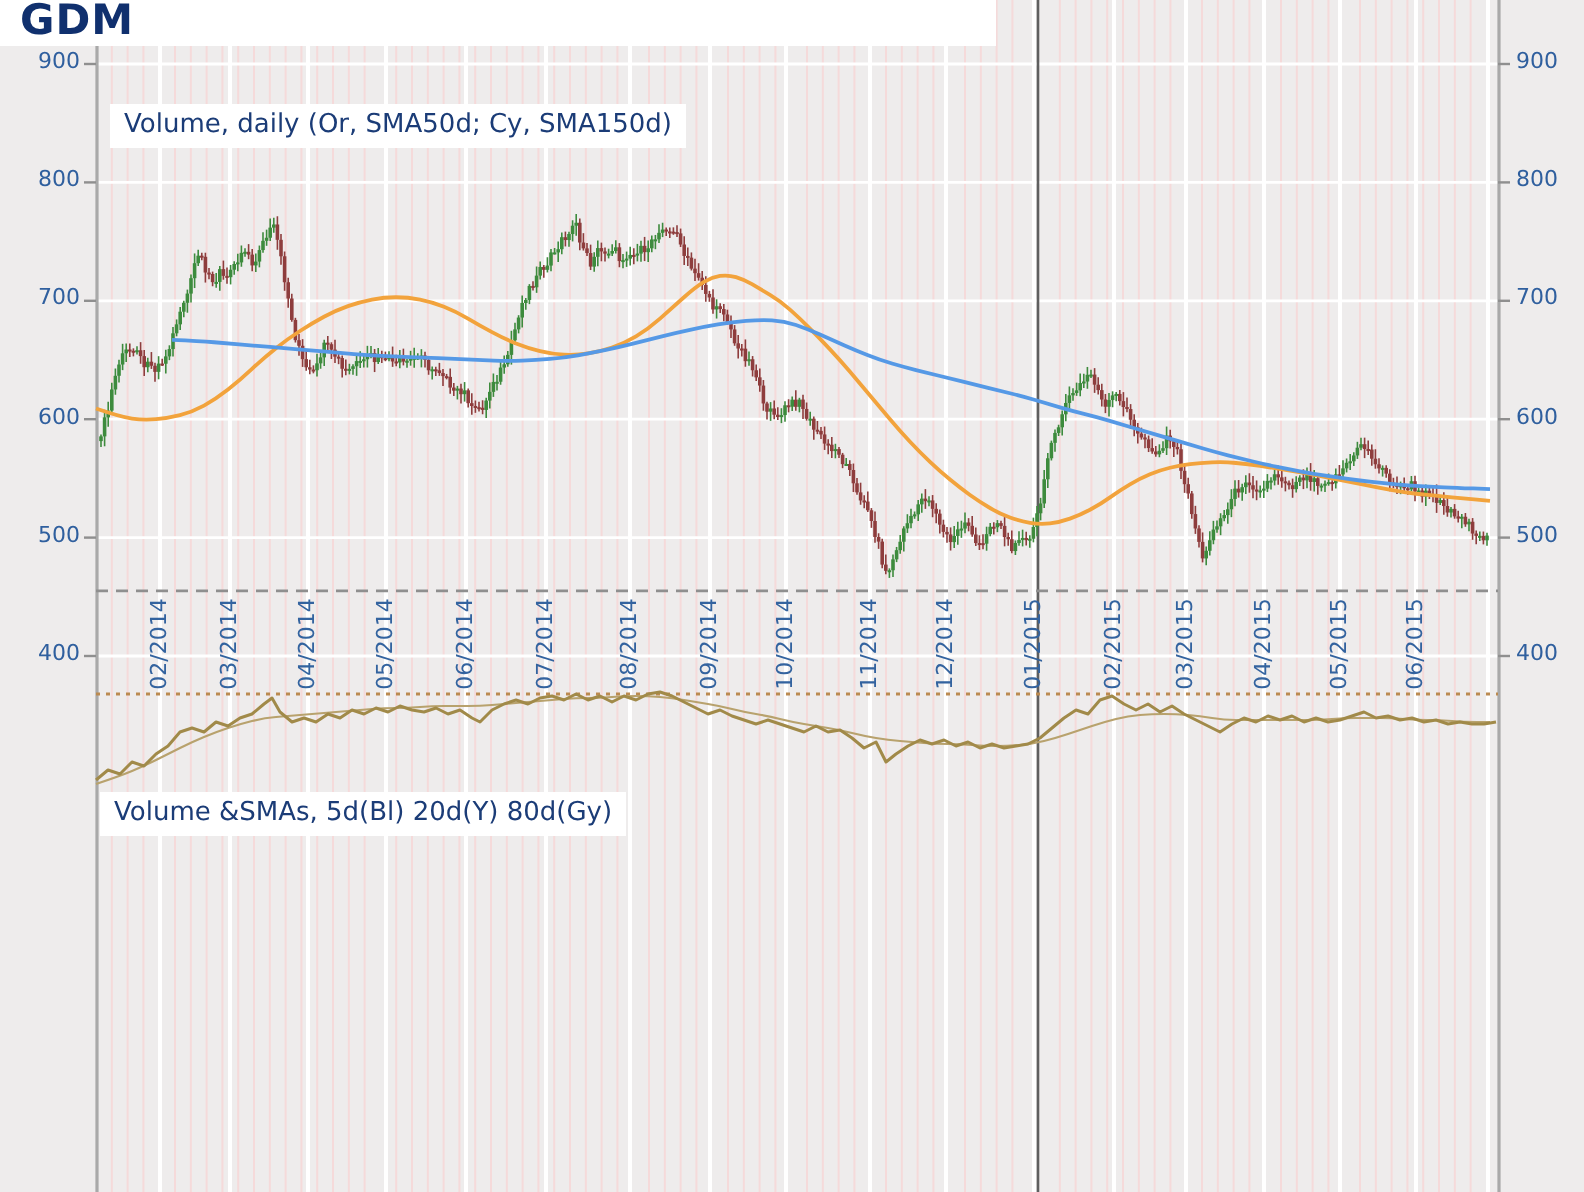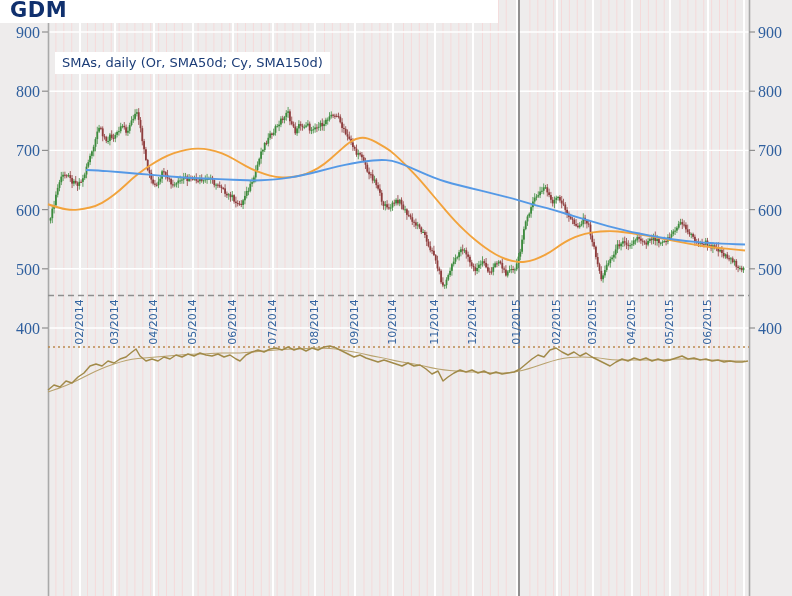--- a/index.html
+++ b/index.html
@@ -2,21 +2,21 @@
 <html><head>
 <meta charset="utf-8">
 <style>
   html,body{margin:0;padding:0;}
   body{width:792px;height:596px;overflow:hidden;font-family:"DejaVu Sans","Liberation Sans",sans-serif;}
   #app{position:relative;width:792px;height:440px;background:#eeecec;}
   #chart-svg{position:absolute;left:0;top:0;}
   .header-strip{position:absolute;left:0;top:0;width:498px;height:23px;background:#ffffff;z-index:3;}
   .page-title{position:absolute;left:10px;top:-2px;font-size:21px;font-weight:bold;color:#10306e;letter-spacing:0.5px;z-index:4;}
   .panel-label{position:absolute;background:#ffffff;color:#1b3c77;font-size:13px;line-height:16px;padding:3px 7px 3px 7px;white-space:nowrap;z-index:2;}
-  .y-tick-label{position:absolute;width:36px;font-size:16px;color:#2f5f9e;z-index:1;font-family:Liberation Serif, serif;}
+  .y-tick-label{position:absolute;width:36px;font-size:11px;color:#2f5f9e;z-index:1;}
   .y-left{text-align:right;}
   .y-right{text-align:left;}
   .month-label{position:absolute;width:64px;height:14px;font-size:11px;color:#33639f;text-align:center;transform:rotate(-90deg);z-index:1;white-space:nowrap;}
   .right-axis-bg{position:absolute;left:750px;top:0;width:42px;height:596px;background:#e9e7e7;z-index:0;}
 </style>
 </head>
 <body>
 
 <div id="app">
   <div class="right-axis-bg"></div>
@@ -918,21 +918,22 @@
         <line x1="743.5" y1="266.41431341666396" x2="743.5" y2="272.93227736626534" stroke="#3d8b3d" stroke-width="0.8"></line>
         <rect x="742.6" y="267.78417628482146" width="1.8" height="2.366525756037504" fill="#3d8b3d"></rect>
       </g>
       <path d="M48,204.272 Q60,208.416 66,209.30399999999997 Q72,210.19199999999998 78,209.59999999999997 Q84,209.00799999999998 90,207.528 Q96,206.048 102,202.792 Q108,199.536 114,194.8 Q120,190.064 126,184.44 Q132,178.816 138,174.07999999999998 Q144,169.344 150,165.49599999999998 Q156,161.648 162,158.392 Q168,155.136 174,153.064 Q180,150.992 186,149.808 Q192,148.624 198,148.624 Q204,148.624 210,149.808 Q216,150.992 222,153.36 Q228,155.728 234,159.28 Q240,162.832 246,166.088 Q252,169.344 258,171.712 Q264,174.07999999999998 270,175.56 Q276,177.04 282,177.336 Q288,177.632 294,176.744 Q300,175.856 306,173.784 Q312,171.712 318,168.16 Q324,164.608 330,159.28 Q336,153.952 342,148.624 Q348,143.296 352,140.928 Q356,138.56 360,137.968 Q364,137.37599999999998 368,138.56 Q372,139.744 376,142.112 Q380,144.48 385,147.44 Q390,150.39999999999998 395,154.83999999999997 Q400,159.27999999999997 405,164.31199999999998 Q410,169.344 415,174.672 Q420,180 425,185.92000000000002 Q430,191.84 435,197.76 Q440,203.67999999999998 445,209.59999999999997 Q450,215.51999999999998 455,220.84799999999998 Q460,226.176 465,230.91199999999998 Q470,235.648 475,239.79199999999997 Q480,243.93599999999998 485,247.488 Q490,251.04 495,254 Q500,256.96 505,258.736 Q510,260.512 515,261.4 Q520,262.288 525,261.696 Q530,261.104 535,259.328 Q540,257.552 545,254.888 Q550,252.224 555,248.67199999999997 Q560,245.11999999999998 565,242.15999999999997 Q570,239.2 575,237.128 Q580,235.05599999999998 585,233.87199999999999 Q590,232.688 595,232.096 Q600,231.504 606,231.20799999999997 Q612,230.91199999999998 618,231.504 Q624,232.096 630,232.98399999999998 Q636,233.87199999999999 642,234.76 Q648,235.648 654,236.832 Q660,238.016 666,239.2 Q672,240.384 678,241.56799999999998 Q684,242.75199999999998 690,243.93599999999998 Q696,245.11999999999998 702,246.00799999999998 Q708,246.896 714,247.488 Q720,248.07999999999998 726,248.67199999999997 Q732,249.26399999999998 738.5,249.856 L745,250.44799999999998" fill="none" stroke="#f2a33c" stroke-width="1.9" stroke-linejoin="round"></path>
       <path d="M86,169.936 Q100,170.528 107,171.12 Q114,171.712 121,172.30399999999997 Q128,172.896 135,173.488 Q142,174.07999999999998 149,174.67199999999997 Q156,175.26399999999998 163,175.856 Q170,176.44799999999998 177,177.04 Q184,177.632 191,177.928 Q198,178.224 205,178.51999999999998 Q212,178.816 219,179.112 Q226,179.408 233,179.704 Q240,180 247,180.296 Q254,180.59199999999998 261,180.296 Q268,180 275,179.40800000000002 Q282,178.816 289,177.632 Q296,176.44799999999998 303,174.968 Q310,173.488 317,171.712 Q324,169.936 331,168.16 Q338,166.384 345,164.904 Q352,163.424 359,162.24 Q366,161.05599999999998 373,160.464 Q380,159.872 386,160.168 Q392,160.464 398,162.536 Q404,164.608 410,167.272 Q416,169.936 422,172.6 Q428,175.26399999999998 434,177.632 Q440,180 446,181.776 Q452,183.552 458,185.03199999999998 Q464,186.512 470,187.992 Q476,189.47199999999998 482,190.952 Q488,192.432 494,193.91199999999998 Q500,195.392 506,196.872 Q512,198.352 518,200.128 Q524,201.904 530,203.68 Q536,205.456 542,206.93599999999998 Q548,208.416 554,210.192 Q560,211.968 566,213.74399999999997 Q572,215.51999999999998 578,217.296 Q584,219.072 590,220.848 Q596,222.624 602,224.39999999999998 Q608,226.176 614,227.656 Q620,229.136 626,230.61599999999999 Q632,232.096 638,233.28 Q644,234.464 650,235.648 Q656,236.832 662,237.71999999999997 Q668,238.60799999999998 674,239.49599999999998 Q680,240.384 686,240.976 Q692,241.56799999999998 698,242.15999999999997 Q704,242.75199999999998 710,243.048 Q716,243.344 722,243.64 Q728,243.93599999999998 736.5,244.23199999999997 L745,244.528" fill="none" stroke="#5599e6" stroke-width="1.9" stroke-linejoin="round"></path>
       <path d="M48,392 Q60,388 66,385.5 Q72,383 78,380 Q84,377 90,374 Q96,371 102,368.5 Q108,366 114,364 Q120,362 126,360.5 Q132,359 138,358.5 Q144,358 150,357.5 Q156,357 162,356.5 Q168,356 174,355.5 Q180,355 186,354.5 Q192,354 198,354 Q204,354 210,353.5 Q216,353 222,353 Q228,353 234,353 Q240,353 246,352.5 Q252,352 258,351.5 Q264,351 270,350.5 Q276,350 282,349.5 Q288,349 294,349 Q300,349 306,348.5 Q312,348 318,348 Q324,348 330,348.5 Q336,349 342,350 Q348,351 354,352 Q360,353 366,354.5 Q372,356 378,357 Q384,358 390,359.5 Q396,361 402,362 Q408,363 414,364 Q420,365 426,366.5 Q432,368 438,369 Q444,370 450,370.5 Q456,371 462,371.5 Q468,372 474,372 Q480,372 486,372.5 Q492,373 498,373 Q504,373 510,372.5 Q516,372 522,370.5 Q528,369 534,367 Q540,365 546,363 Q552,361 558,359.5 Q564,358 570,357.5 Q576,357 582,357 Q588,357 594,357.5 Q600,358 606,359 Q612,360 618,360 Q624,360 630,360 Q636,360 642,360 Q648,360 654,360 Q660,360 666,359.5 Q672,359 678,359 Q684,359 690,359 Q696,359 702,359.5 Q708,360 714,360 Q720,360 726,360.5 Q732,361 738.5,361 L745,361" fill="none" stroke="#b8a26d" stroke-width="1.1" stroke-linejoin="round"></path>
       <path d="M48,390 L54,385 L60,387 L66,381 L72,383 L78,377 L84,373 L90,366 L96,364 L102,366 L108,361 L114,363 L120,359 L126,357 L132,352 L136,349 L140,356 L146,361 L152,359 L158,361 L164,357 L170,359 L176,355 L182,357 L188,354 L194,356 L200,353 L206,355 L212,356 L218,354 L224,357 L230,355 L236,359 L240,361 L246,355 L252,352 L258,350 L264,352 L270,349 L276,348 L282,350 L288,347 L294,350 L300,348 L306,351 L312,348 L318,350 L324,347 L330,346 L336,348 L342,351 L348,354 L354,357 L360,355 L366,358 L372,360 L378,362 L384,360 L390,362 L396,364 L402,366 L408,363 L414,366 L420,365 L426,369 L432,374 L438,371 L443,381 L448,377 L454,373 L460,370 L466,372 L472,370 L478,373 L484,371 L490,374 L496,372 L502,374 L508,373 L514,372 L520,369 L526,364 L532,359 L538,355 L544,357 L550,350 L556,348 L562,352 L568,355 L574,352 L580,356 L586,353 L592,357 L598,360 L604,363 L610,366 L616,362 L622,359 L628,361 L634,358 L640,360 L646,358 L652,361 L658,359 L664,361 L670,360 L676,358 L682,356 L688,359 L694,358 L700,360 L706,359 L712,361 L718,360 L724,362 L730,361 L736,362 L742,362 L748,361" fill="none" stroke="#a18a49" stroke-width="1.5" stroke-linejoin="round"></path>
     </svg>
   <div class="header-strip"></div>
   <div class="page-title">GDM</div>
-  <div class="panel-label" style="left:55px;top:52px;">SMAs, daily (Or, SMA50d; Cy, SMA150d)</div>
+  <div class="panel-label" style="left:55px;top:52px;">Volume, daily (Or, SMA50d; Cy, SMA150d)</div>
+  <div class="panel-label" style="left:50px;top:396px;">Volume &amp;SMAs, 5d(Bl) 20d(Y) 80d(Gy)</div>
   <div id="axis-labels">
       <div class="y-tick-label y-left" style="left:4px;top:24px;">900</div>
       <div class="y-tick-label y-right" style="left:758px;top:24px;">900</div>
       <div class="y-tick-label y-left" style="left:4px;top:83.19999999999999px;">800</div>
       <div class="y-tick-label y-right" style="left:758px;top:83.19999999999999px;">800</div>
       <div class="y-tick-label y-left" style="left:4px;top:142.39999999999998px;">700</div>
       <div class="y-tick-label y-right" style="left:758px;top:142.39999999999998px;">700</div>
       <div class="y-tick-label y-left" style="left:4px;top:201.6px;">600</div>
       <div class="y-tick-label y-right" style="left:758px;top:201.6px;">600</div>
       <div class="y-tick-label y-left" style="left:4px;top:260.79999999999995px;">500</div>

